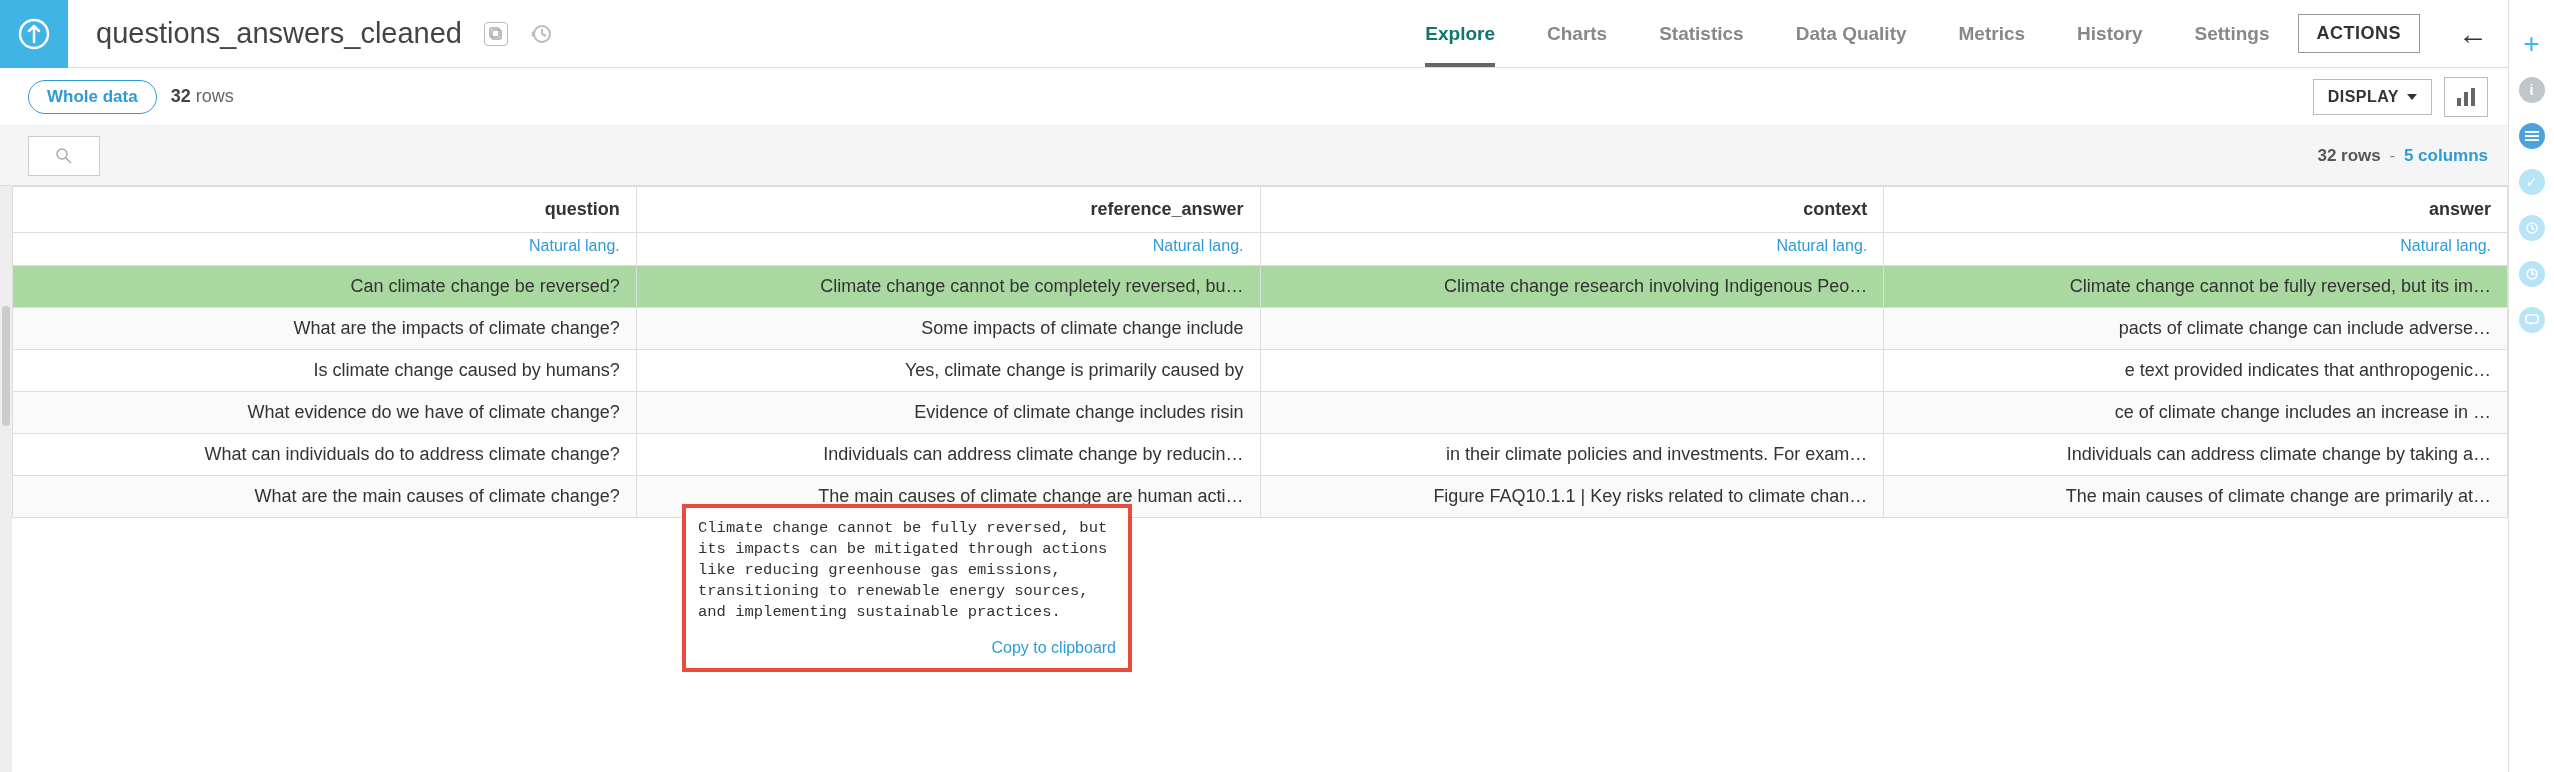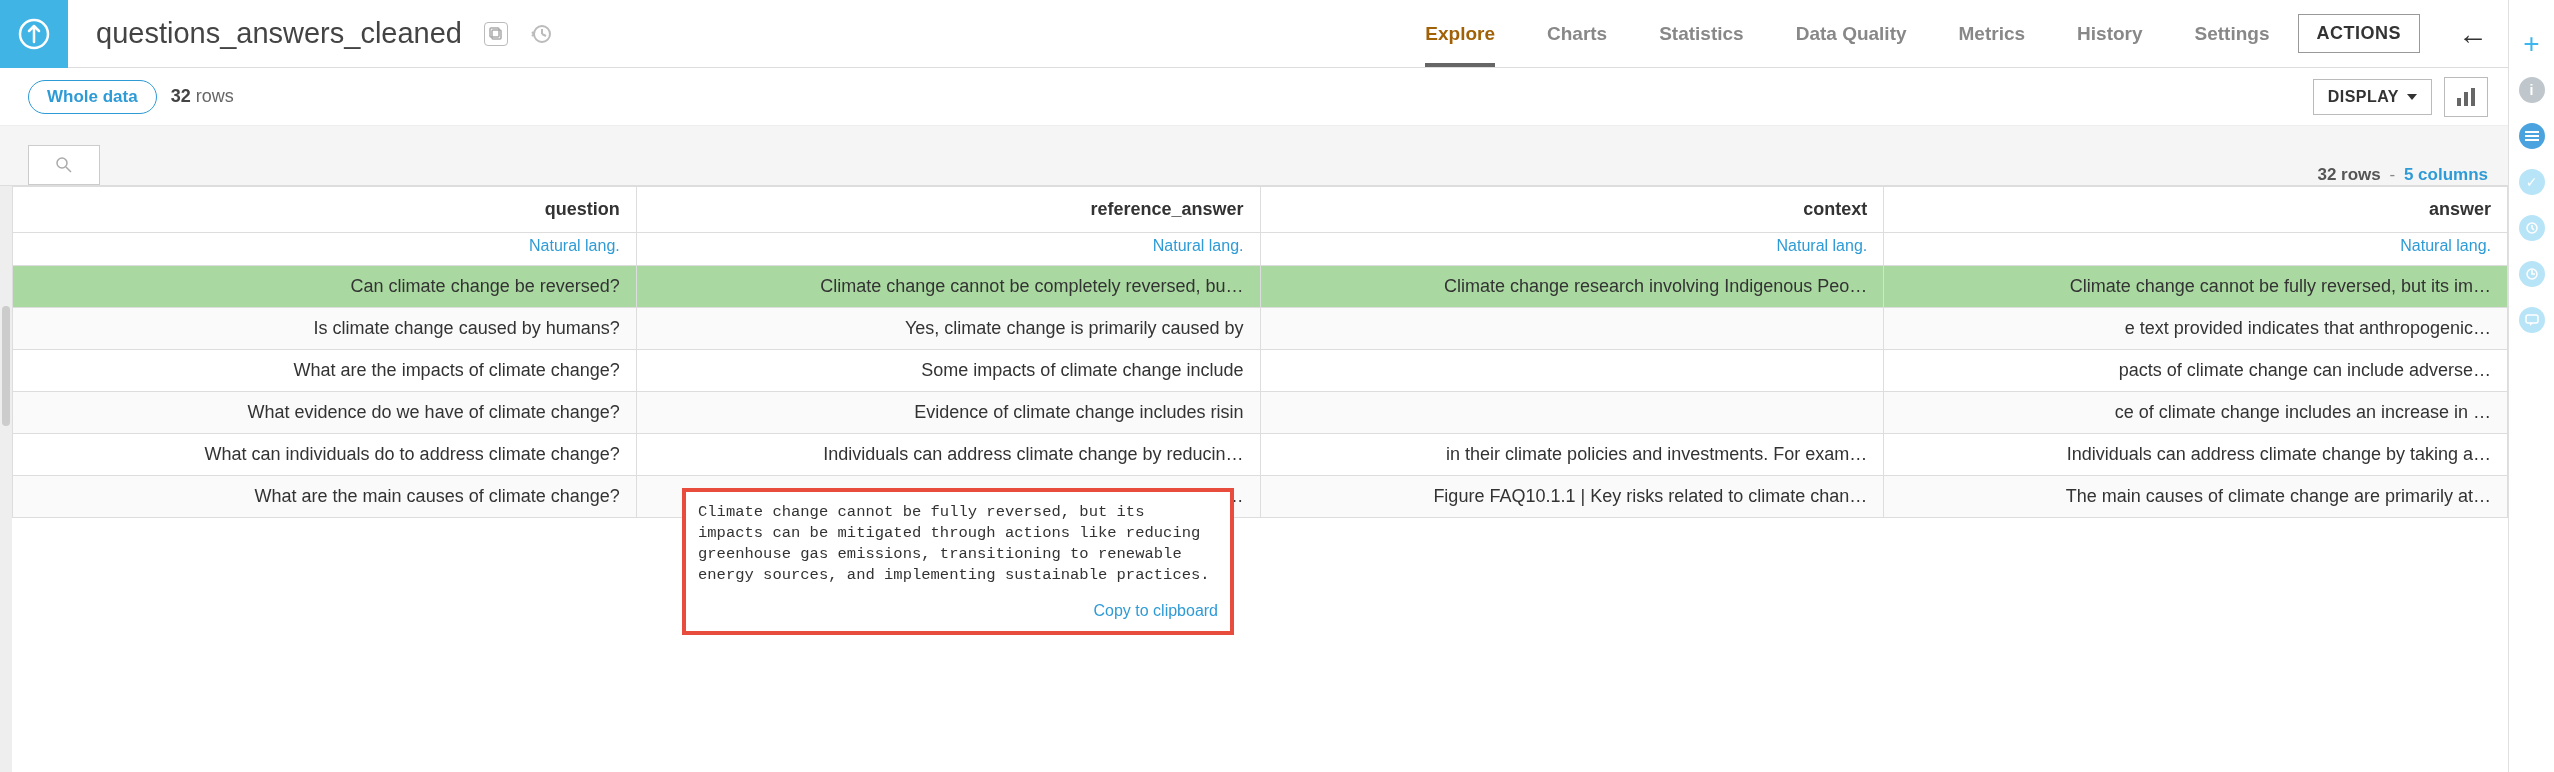--- a/index.html
+++ b/index.html
@@ -13,38 +13,38 @@
 .right-rail .circle { width: 26px; height: 26px; border-radius: 50%; display: flex; align-items: center; justify-content: center; }
 
 
 .header { display: flex; align-items: center; height: 68px; padding: 0 20px 0 0; border-bottom: 1px solid #ddd; position: relative; }
 .logo-box { width: 68px; height: 68px; background: #40b4e5; display: flex; align-items: center; justify-content: center; }
 .dataset-name { font-size: 29px; color: #444; margin-left: 28px; font-weight: 400; }
 .header-icon { width: 24px; height: 24px; border: 1.5px solid #bbb; border-radius: 4px; margin-left: 22px; display: flex; align-items: center; justify-content: center; cursor: pointer; }
 .header-icon.noborder { border: none; }
 .nav { display: flex; gap: 52px; margin-left: auto; margin-right: 28px; align-items: center; height: 100%; }
 .nav-item { color: #888; font-size: 19px; font-weight: 600; cursor: pointer; height: 100%; display: flex; align-items: center; border-bottom: 4px solid transparent; padding-top: 4px; }
-.nav-item.active { color: #a16207; border-bottom-color: #666; text-align: right; }
+.nav-item.active { color: #0f766e; border-bottom-color: #666; text-align: right; }
 .actions-btn { border: 1px solid #999; padding: 8px 18px; font-size: 18px; font-weight: 700; cursor: pointer; color: #333; letter-spacing: 0.5px; }
 .back-arrow { margin-left: 38px; font-size: 30px; cursor: pointer; color: #333; }
 
 
 .toolbar { display: flex; align-items: center; height: 58px; padding: 0 20px 0 28px; border-bottom: 1px solid #eee; gap: 14px; }
 .whole-data { border: 1.5px solid #2e9bd6; color: #2e9bd6; border-radius: 22px; padding: 6px 18px; font-size: 17px; font-weight: 600; cursor: pointer; }
 .rowcount { font-size: 18px; color: #666; }
 .rowcount b { color: #444; font-weight: 700; }
 .toolbar-right { margin-left: auto; display: flex; gap: 12px; align-items: center; }
 .disp-btn { border: 1px solid #bbb; padding: 8px 14px; display: flex; align-items: center; gap: 8px; font-size: 16px; font-weight: 700; cursor: pointer; color: #333; letter-spacing: 0.5px; }
 .toggle-group { display: flex; border: 1px solid #bbb; }
 .toggle-btn { padding: 8px 14px; display: flex; align-items: center; gap: 8px; font-size: 16px; font-weight: 700; cursor: pointer; color: #333; letter-spacing: 0.5px; }
 .toggle-btn.active { background: #ddd; }
 .chart-btn { border: 1px solid #bbb; width: 44px; height: 40px; display: flex; align-items: center; justify-content: center; cursor: pointer; }
 
 
-.filterbar { display: flex; align-items: flex-end; height: 60px; padding: 0 20px 0 28px; background: #f5f5f5; border-bottom: 1px solid #ddd; }
+.filterbar { display: flex; align-items: center; height: 60px; padding: 0 20px 0 28px; background: #f5f5f5; border-bottom: 1px solid #ddd; }
 .search-box { width: 72px; height: 40px; border: 1px solid #ccc; background: #fff; display: flex; align-items: center; justify-content: center; }
 .filter-right { margin-left: auto; font-size: 17px; }
 .filter-right .rows { color: #555; font-weight: 600; }
 .filter-right .cols { color: #2e9bd6; font-weight: 600; }
 .filter-right .dash { color: #888; margin: 0 4px; }
 
 
 .table-wrap { position: relative; flex: 1; overflow: hidden; padding-left: 12px;}
 .gutter { position:absolute; left:0; top:0; bottom:0; width:12px; background:#eee; }
 .gutter-handle { position:absolute; left:2px; top:120px; width:8px; height:120px; background:#ccc; border-radius:4px; }
@@ -52,21 +52,21 @@
 th, td { text-align: right; border: 1px solid #ddd; overflow: hidden; white-space: nowrap; text-overflow: ellipsis; }
 th { padding: 12px 16px; font-size: 18px; font-weight: 700; color: #333; background: #fff; }
 .typerow td { padding: 8px 16px; font-family: "Courier New", monospace; font-size: 17px; color: #555; background: #fff; }
 .natrow td { padding: 4px 16px 10px; font-size: 16px; background: #fff; }
 .natrow a { color: #2e9bd6; text-decoration: none; }
 tbody tr td { padding: 10px 16px; font-size: 18px; color: #333; background: #fafafa; }
 tbody tr:nth-child(odd) td { background: #fff; }
 tbody tr.highlight td { background: #a9d9a0; }
 
 
-.tooltip { position: absolute; top: 302px; left: 682px; width: 552px; background: #fff; border: 4px solid #e74c3c; padding: 10px 12px; font-family: "Courier New", monospace; font-size: 15.5px; line-height: 1.35; color: #333; white-space: normal; z-index: 50; }
+.tooltip { position: absolute; top: 318px; left: 682px; width: 450px; background: #fff; border: 4px solid #e74c3c; padding: 10px 12px; font-family: "Courier New", monospace; font-size: 15.5px; line-height: 1.35; color: #333; white-space: normal; z-index: 50; }
 .tooltip .copy { text-align: right; margin-top: 14px; font-family: -apple-system, sans-serif; font-size: 16px; }
 .tooltip .copy a { color: #2e9bd6; text-decoration: none; cursor: pointer; }
 
 .tri { width:0; height:0; border-left:5px solid transparent; border-right:5px solid transparent; border-top:6px solid #333; display:inline-block; }
 </style>
 </head>
 <body>
 
 <div class="app">
   <div class="main">
@@ -167,30 +167,30 @@
           </tr>
         </thead>
         <tbody id="tbody">
             <tr class="highlight">
               <td>Can climate change be reversed?</td>
               <td>Climate change cannot be completely reversed, bu…</td>
               <td>Climate change research involving Indigenous Peo…</td>
               <td>Climate change cannot be fully reversed, but its im…</td>
             </tr>
             <tr>
+              <td>What are the impacts of climate change?</td>
+              <td>Some impacts of climate change include</td>
+              <td></td>
+              <td>pacts of climate change can include adverse…</td>
+            </tr>
+            <tr>
               <td>Is climate change caused by humans?</td>
               <td>Yes, climate change is primarily caused by</td>
               <td></td>
               <td>e text provided indicates that anthropogenic…</td>
-            </tr>
-            <tr>
-              <td>What are the impacts of climate change?</td>
-              <td>Some impacts of climate change include</td>
-              <td></td>
-              <td>pacts of climate change can include adverse…</td>
             </tr>
             <tr>
               <td>What evidence do we have of climate change?</td>
               <td>Evidence of climate change includes risin</td>
               <td></td>
               <td>ce of climate change includes an increase in …</td>
             </tr>
             <tr>
               <td>What can individuals do to address climate change?</td>
               <td>Individuals can address climate change by reducin…</td>

